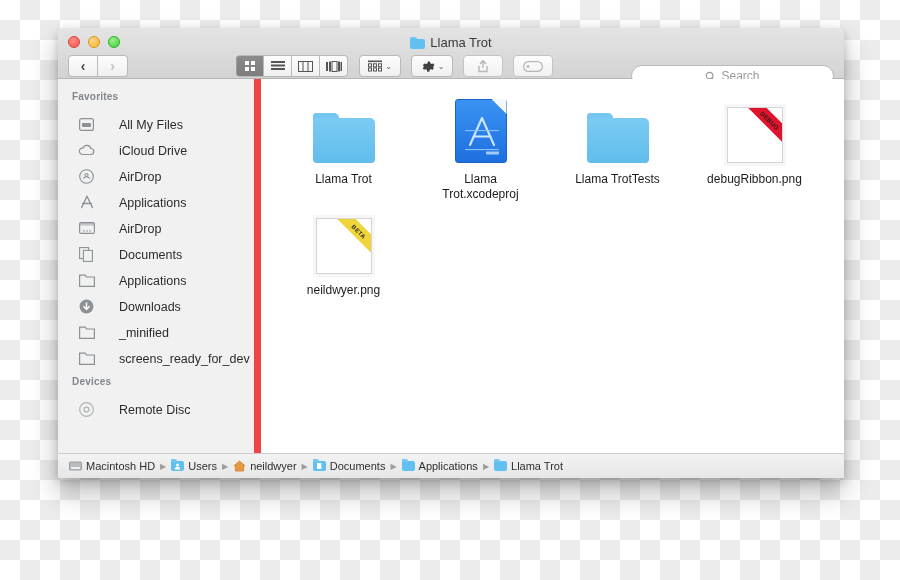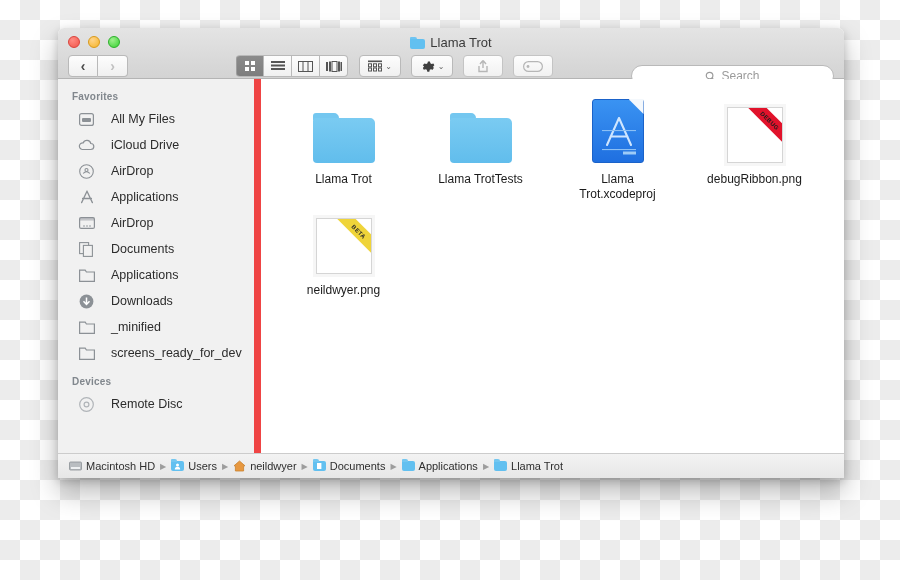--- a/index.html
+++ b/index.html
@@ -149,21 +149,21 @@
     padding-top: 8px;
     overflow: hidden;
     flex: none;
   }
   .sb-header {
     font-size: 10px; font-weight: bold; color: #81878d;
     padding: 4px 0 4px 14px; letter-spacing: .2px;
   }
   .sb-item {
     height: 26px;
-    display: flex; align-items: center; gap: 16px;
+    display: flex; align-items: flex-end; gap: 24px;
     padding-left: 20px;
     font-size: 12.5px;
     color: #2c2c2c;
   }
   .sb-icon { width: 17px; height: 16px; flex: none; display:flex; align-items:center; justify-content:center; color:#8c9196; }
 
   .content {
     flex: 1;
     background: #ffffff;
     position: relative;
@@ -492,49 +492,49 @@
       <div class="icon-grid">
 
         <div class="file-cell">
           <div class="thumb">
             <div class="folder-lg">
               <div class="tab"></div>
                 <div class="bodyf"></div>
             </div>
           </div>
           <div class="file-label">Llama Trot</div>
-        </div>
-
-        <div class="file-cell">
-          <div class="thumb">
-            <div class="folder-lg">
-              <div class="tab"></div>
-                <div class="bodyf"></div>
-            </div>
-          </div>
-          <div class="file-label">Llama TrotTests</div>
         </div>
 
         <div class="file-cell">
           <div class="thumb">
             <div class="xcode-doc">
               <div class="fold"></div>
               <svg width="52" height="64" viewBox="0 0 52 64" style="position:absolute;left:0;top:0">
                 <path d="M26 18 L38 45 M26 18 L14 45 M17.5 36.5 L34.5 36.5" fill="none" stroke="#cfe6ff" stroke-width="2.1" stroke-linecap="round"></path>
                 <rect x="9" y="30" width="34" height="1.1" fill="#8cc0f5"></rect>
                 <rect x="9" y="49" width="34" height="1.1" fill="#8cc0f5"></rect>
                 <rect x="30" y="51.5" width="13" height="3" fill="#9ecbf7"></rect>
               </svg>
             </div>
           </div>
           <div class="file-label">Llama Trot.xcodeproj</div>
         </div>
 
         <div class="file-cell">
           <div class="thumb">
+            <div class="folder-lg">
+              <div class="tab"></div>
+                <div class="bodyf"></div>
+            </div>
+          </div>
+          <div class="file-label">Llama TrotTests</div>
+        </div>
+
+        <div class="file-cell">
+          <div class="thumb">
             <div class="png-doc">
               <div class="ribbon debug">DEBUG</div>
             </div>
           </div>
           <div class="file-label">debugRibbon.png</div>
         </div>
 
         <div class="file-cell">
           <div class="thumb">
             <div class="png-doc">

